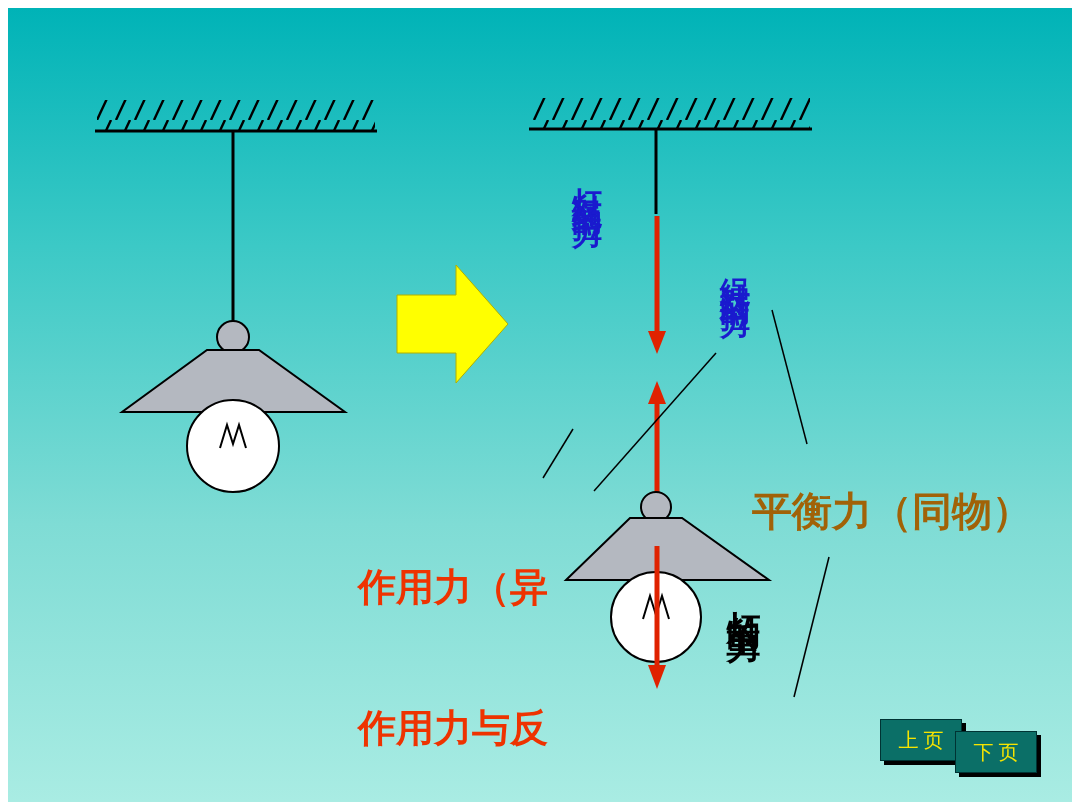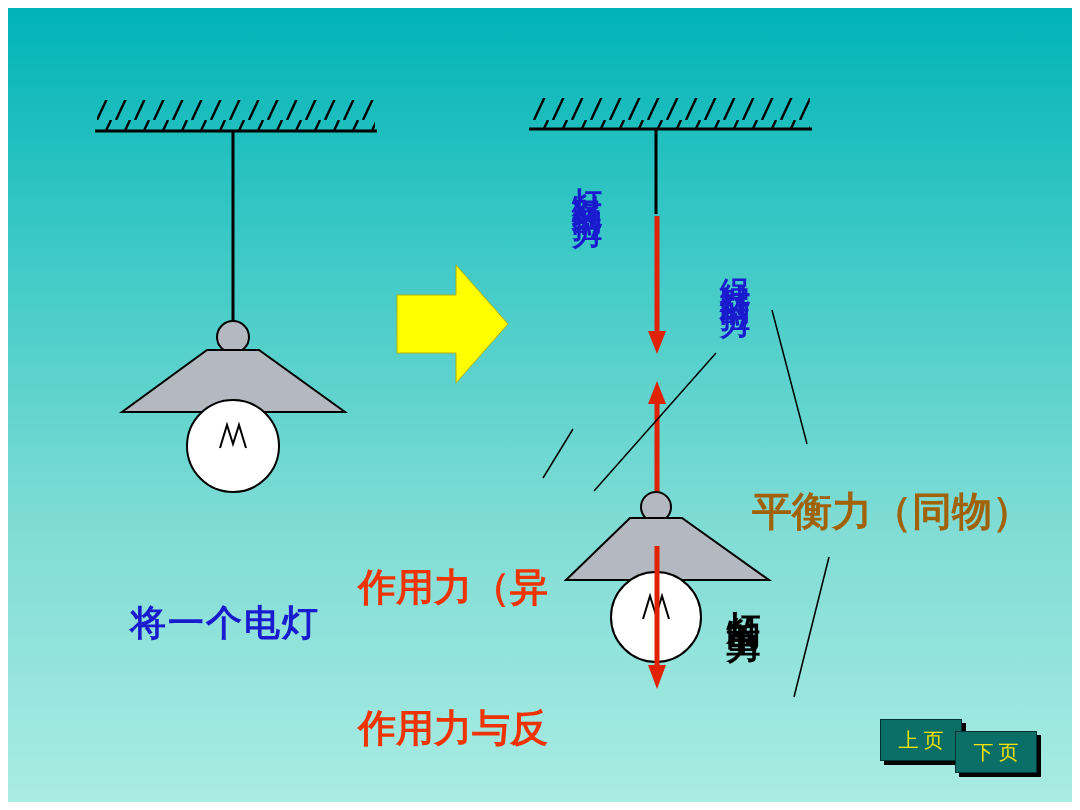--- a/index.html
+++ b/index.html
@@ -100,21 +100,20 @@
       <polygon points="657,689 648,665 666,665" fill="#e02200"></polygon>
     </g>
 
     <line x1="573" y1="429" x2="543" y2="478" stroke="#000" stroke-width="1.5"></line>
     <line x1="594" y1="491" x2="716" y2="353" stroke="#000" stroke-width="1.5"></line>
     <line x1="772" y1="310" x2="807" y2="444" stroke="#000" stroke-width="1.5"></line>
     <line x1="829" y1="557" x2="794" y2="697" stroke="#000" stroke-width="1.5"></line>
   </svg>
 
   <div class="txt caption">
-    <div>将一个电灯</div>
     
   </div>
 
   <div class="txt vtext vlabel-lamp-on-rope">灯对绳的拉力</div>
   <div class="txt vtext vlabel-rope-on-lamp">绳对灯的拉力</div>
   <div class="txt vtext vlabel-gravity">灯的重力</div>
 
   <div class="txt action-reaction">
     <div>作用力（异</div>
     <div>作用力与反</div>

